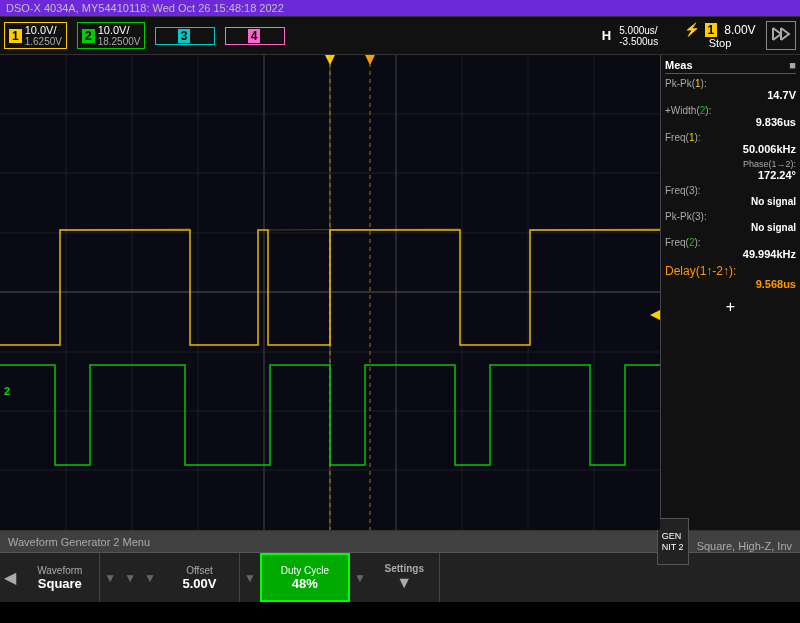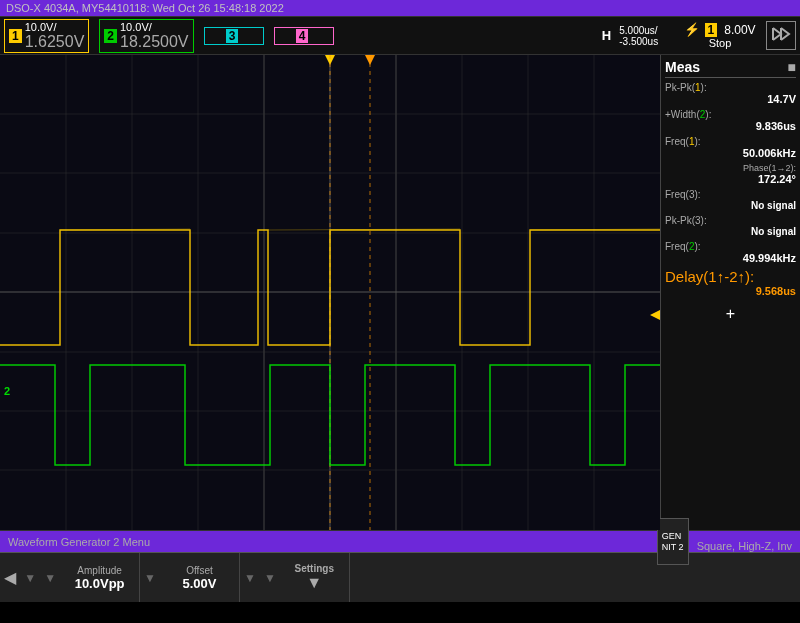--- a/index.html
+++ b/index.html
@@ -40,21 +40,21 @@
       border: 1px solid #555;
       padding: 1px 4px;
       min-width: 60px;
     }
     .ch-block.ch1 { border-color: #ffcc00; }
     .ch-block.ch2 { border-color: #00cc00; }
     .ch-block.ch3 { border-color: #00cccc; }
     .ch-block.ch4 { border-color: #ff66cc; }
 
     .ch-volts { font-size: 11px; color: #fff; }
-    .ch-offset { font-size: 16px; color: #aaa; }
+    .ch-offset { font-size: 10px; color: #aaa; }
 
     .ch-num {
       background: #ffcc00;
       color: #000;
       font-weight: bold;
       font-size: 12px;
       padding: 0 3px;
       margin-right: 3px;
     }
     .ch-num.n2 { background: #00cc00; }
@@ -97,21 +97,21 @@
       width: 140px;
       background: #111;
       border-left: 1px solid #444;
       padding: 4px;
       font-size: 10px;
       overflow-y: auto;
     }
     #meas-panel .meas-title {
       color: #fff;
       font-weight: bold;
-      font-size: 14px;
+      font-size: 11px;
       border-bottom: 1px solid #555;
       padding-bottom: 2px;
       margin-bottom: 4px;
       display: flex;
       justify-content: space-between;
     }
     .meas-row {
       margin-bottom: 4px;
     }
     .meas-name {
@@ -130,21 +130,21 @@
     .meas-add {
       color: #fff;
       font-size: 16px;
       text-align: center;
       margin-top: 8px;
       cursor: pointer;
     }
 
     
     #status-bar {
-      background: #6d28d9;
+      background: #404040;
       color: #aaa;
       font-size: 11px;
       padding: 2px 8px;
       display: flex;
       align-items: center;
       height: 22px;
       border-top: 1px solid #333;
     }
     #gen-label {
       margin-left: auto;
@@ -418,59 +418,63 @@
       <div class="meas-name">Pk-Pk(3):</div>
       <div class="meas-val" style="font-size:10px;">No signal</div>
     </div>
 
     <div class="meas-row">
       <div class="meas-name">Freq(<span class="ch2c">2</span>):</div>
       <div class="meas-val">49.994kHz</div>
     </div>
 
     <div class="meas-row">
-      <div class="meas-name" style="font-size:15px;color:#ff9900;">Delay(1↑-2↑):</div>
+      <div class="meas-name" style="font-size:12px;color:#ff9900;">Delay(1↑-2↑):</div>
       <div class="meas-val orange">9.568us</div>
     </div>
 
     <div class="meas-add">+</div>
   </div>
 
 </div>
 
 <div id="status-bar">
   <span>Waveform Generator 2 Menu</span>
   <div id="gen-label" style="font-size:9px;line-height:1.2;">GEN<br>NIT 2</div>
   <span id="status-right">Square, High-Z, Inv</span>
 </div>
 
 <div id="bottom-toolbar">
 
   <div class="tb-arrow">◀</div>
 
+  <div class="tb-btn">
+    <span class="tb-btn-label">Waveform</span>
+    <span class="tb-btn-val">Square</span>
+  </div>
 
   <div class="tb-arrow" style="font-size:12px;color:#666;">▼</div>
 
 
   <div class="tb-arrow" style="font-size:12px;color:#666;">▼</div>
 
-  <div class="tb-btn">
-    <span class="tb-btn-label">Amplitude</span>
-    <span class="tb-btn-val">10.0Vpp</span>
-  </div>
 
   <div class="tb-arrow" style="font-size:12px;color:#666;">▼</div>
 
   <div class="tb-btn">
     <span class="tb-btn-label">Offset</span>
     <span class="tb-btn-val">5.00V</span>
   </div>
 
   <div class="tb-arrow" style="font-size:12px;color:#666;">▼</div>
 
+  <div class="tb-btn duty">
+    <span class="tb-btn-label">Duty Cycle</span>
+    <span class="tb-btn-val">48%</span>
+  </div>
 
   <div class="tb-arrow" style="font-size:12px;color:#666;">▼</div>
 
   <div class="tb-btn settings">
     <span class="tb-btn-label">Settings</span>
     <span style="color:#aaa;font-size:16px;">▼</span>
   </div>
 
 </div>
 

